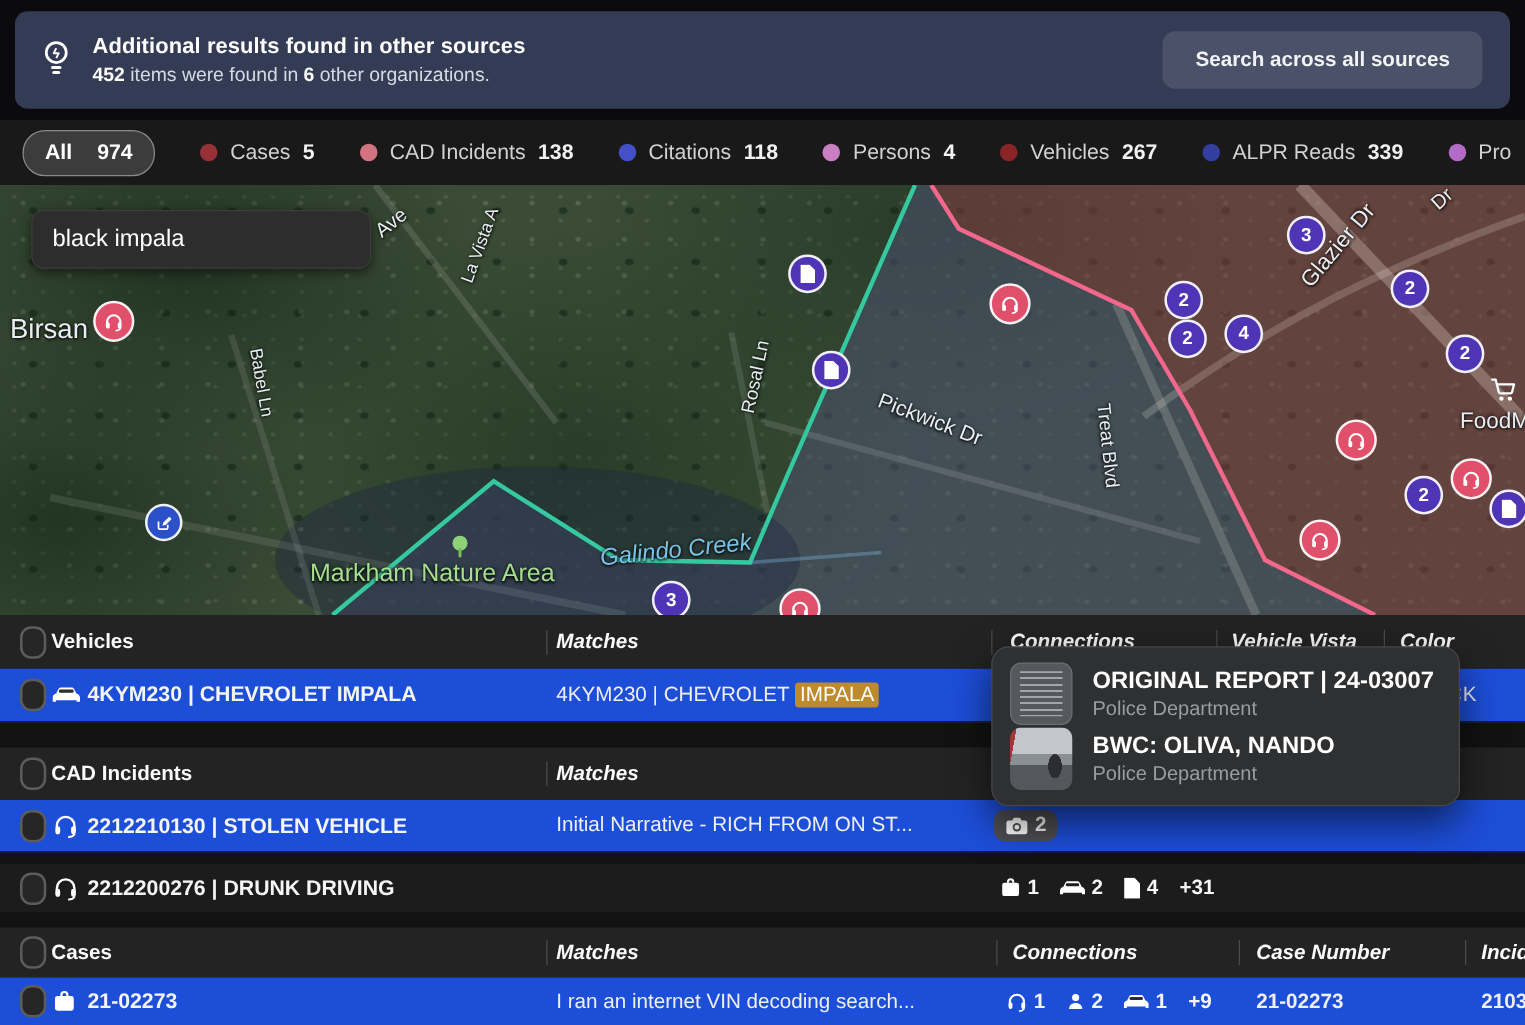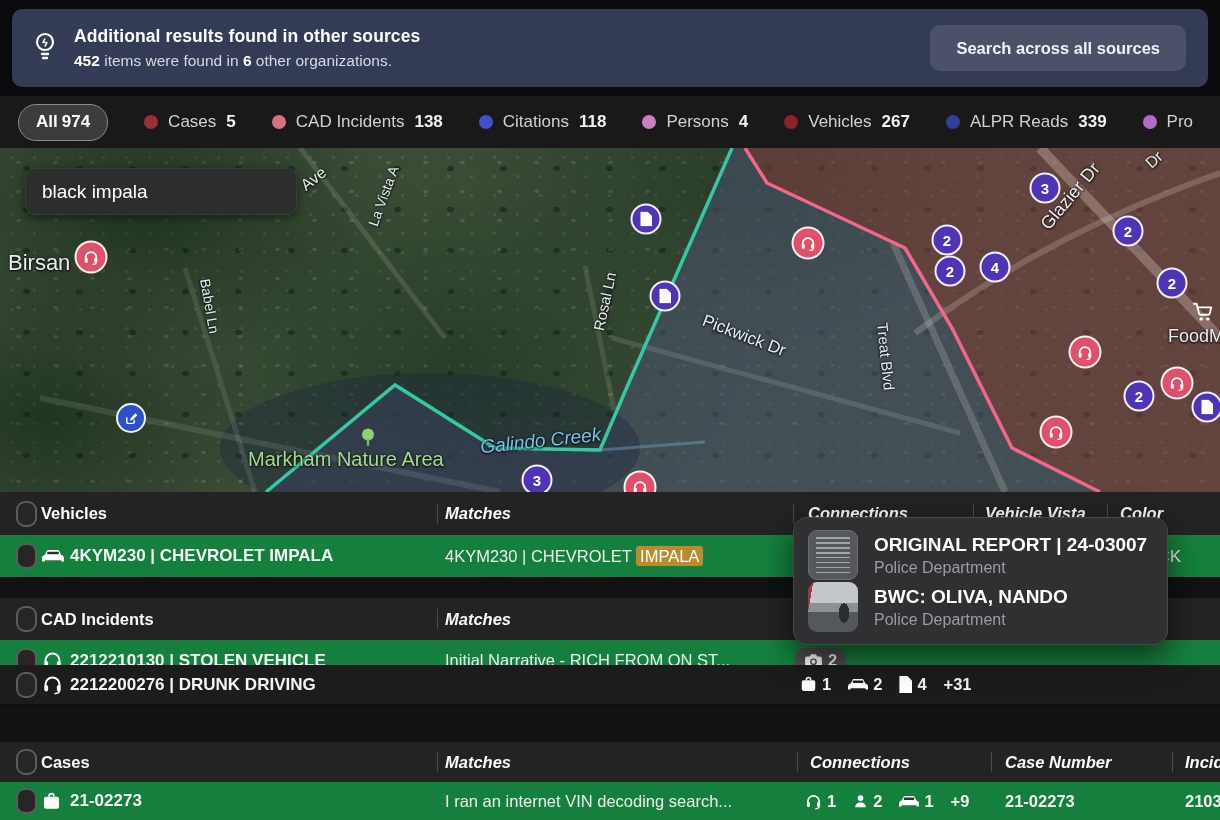--- a/index.html
+++ b/index.html
@@ -16,21 +16,21 @@
   .banner-text{margin-left:16px;}
   .banner-title{font-size:17.5px;font-weight:bold;color:#ffffff;letter-spacing:.1px;}
   .banner-sub{font-size:15.5px;color:#d6dae3;margin-top:5px;}
   .banner-sub b{color:#ffffff;}
   .banner-btn{position:absolute;right:22px;top:16px;height:46px;padding:0 26px;background:#4a5168;
     border:none;border-radius:10px;color:#f2f3f6;font-size:16.5px;font-family:inherit;
     display:flex;align-items:center;cursor:pointer;font-weight:bold;}
   
   .filter-bar{position:absolute;left:0;top:96px;width:1220px;height:52px;background:#191919;
     display:flex;align-items:center;padding-left:18px;gap:36px;overflow:hidden;box-sizing:border-box;}
-  .all-pill{display:flex;align-items:center;gap:4px;height:35px;padding:0 17px;border-radius:18px;
+  .all-pill{display:flex;align-items:center;gap:20px;height:35px;padding:0 17px;border-radius:18px;
     background:#3c3c3c;border:1.5px solid #8a8a8a;flex:0 0 auto;cursor:pointer;}
   .all-pill .lbl{font-size:17px;font-weight:bold;color:#ffffff;}
   .all-pill .cnt{font-size:17px;font-weight:bold;color:#ffffff;}
   .f-item{display:flex;align-items:center;gap:10px;flex:0 0 auto;cursor:pointer;}
   .f-dot{width:14px;height:14px;border-radius:50%;}
   .f-lbl{font-size:17px;color:#d2d2d2;white-space:nowrap;}
   .f-cnt{font-size:17px;font-weight:bold;color:#f2f2f2;}
   .d0{background:#9a3037}.d1{background:#d4737f}.d2{background:#4350c8}.d3{background:#cb7fc3}
   .d4{background:#8c2328}.d5{background:#323f9f}.d6{background:#b36bc8}
   
@@ -62,21 +62,21 @@
   .m-cite{width:30px;height:30px;background:#2b50c8;border:2.5px solid rgba(255,255,255,.92);}
   .doc-glyph{width:12px;height:15px;background:#fff;
     clip-path:polygon(0 0,62% 0,100% 30%,100% 100%,0 100%);}
   .cart{position:absolute;transform:translate(-50%,-50%);}
   .tree{position:absolute;transform:translate(-50%,-50%);}
   
   .results{position:absolute;left:0;top:492px;width:1220px;height:328px;background:#121212;}
   .t-header{position:absolute;left:0;width:1220px;background:#232323;display:flex;align-items:center;}
   .t-row{position:absolute;left:0;width:1220px;display:flex;align-items:center;border-bottom:1px solid #0e0e0e;box-sizing:border-box;}
   .row-lite{background:#1c1c1c;}
-  .row-hi{background:#15803d;}
+  .row-hi{background:#1d4ed8;}
   .chk{position:absolute;left:16px;width:21px;height:26px;border-radius:9px;border:2px solid #5c5c5c;
     background:#262626;box-sizing:border-box;cursor:pointer;}
   .t-title{position:absolute;left:41px;font-size:16.5px;font-weight:bold;color:#fafafa;}
   .row-icon{position:absolute;left:42px;display:flex;align-items:center;}
   .row-title{position:absolute;left:70px;font-size:17px;font-weight:bold;color:#f5f5f5;white-space:nowrap;}
   .col{position:absolute;font-size:16.5px;color:#efefef;white-space:nowrap;}
   .col-h{font-weight:bold;color:#fafafa;font-size:16.5px;font-style:italic;}
   .vsep{position:absolute;width:1px;height:20px;background:#4b4b4b;top:50%;transform:translateY(-50%);}
   .hl{background:#bd8a2d;color:#fff;padding:1px 4px;border-radius:3px;}
   .conn{display:flex;align-items:center;gap:17px;}
@@ -351,21 +351,21 @@
       <span class="cam-pill">
         <svg width="19" height="16" viewBox="0 0 24 21">
             <path d="M7 4.5 8.4 2.2C8.7 1.7 9.2 1.5 9.8 1.5h4.4c.6 0 1.1.2 1.4.7L17 4.5h3.5A2.5 2.5 0 0 1 23 7v9.5a2.5 2.5 0 0 1-2.5 2.5h-17A2.5 2.5 0 0 1 1 16.5V7a2.5 2.5 0 0 1 2.5-2.5h3.5z" fill="#fff"></path>
             <circle cx="12" cy="11.5" r="4.4" fill="#4e4e52"></circle>
             <circle cx="12" cy="11.5" r="2.5" fill="#fff"></circle>
           </svg>
         <span>2</span>
       </span>
     </span>
   </div>
-  <div class="t-row row-lite" style="top:173px;height:40px;">
+  <div class="t-row row-lite" style="top:199px;height:40px;">
     <span class="chk"></span>
     <span class="row-icon">
       <svg width="21" height="21" viewBox="0 0 24 24">
           <path d="M4 14v-2a8 8 0 0 1 16 0v2" fill="none" stroke="#fff" stroke-width="2.2"></path>
           <rect x="2.6" y="12.5" width="4.4" height="7.5" rx="2.2" fill="#fff"></rect>
           <rect x="17" y="12.5" width="4.4" height="7.5" rx="2.2" fill="#fff"></rect>
           <path d="M20 20c-1.2 1.8-3 2.4-5 2.4" fill="none" stroke="#fff" stroke-width="1.8" stroke-linecap="round"></path>
         </svg>
     </span>
     <span class="row-title">2212200276 | DRUNK DRIVING</span>

